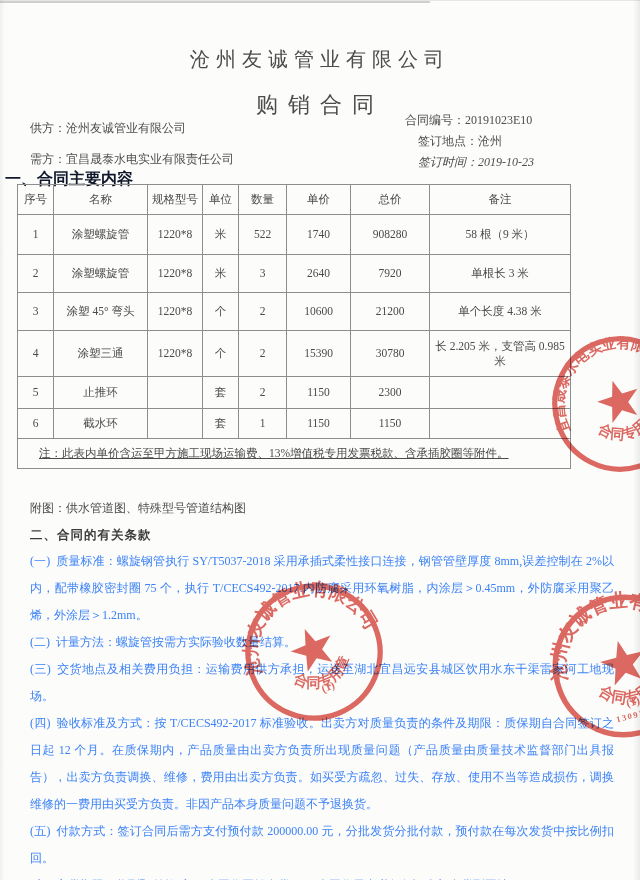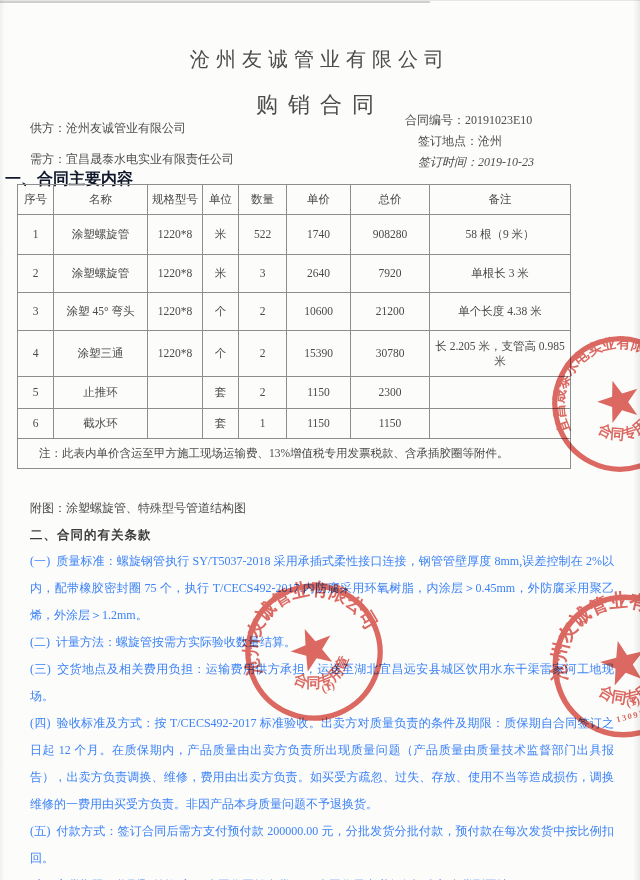--- a/index.html
+++ b/index.html
@@ -42,21 +42,21 @@
   }
   table.items td{
     border:1px solid #8d8d8d;
     font-size:11.5px;text-align:center;vertical-align:middle;
     padding:2px 3px;color:#4a4a4a;line-height:1.3;
     overflow:hidden;
   }
   tr.hdr{height:30px;} tr.r1{height:40px;} tr.r2{height:38px;} tr.r3{height:38px;}
   tr.r4{height:46px;} tr.r5{height:32px;} tr.r6{height:30px;} tr.rt{height:34px;}
   tr.rn{height:30px;}
-  tr.rn td{text-align:left;padding-left:21px;}
+  tr.rn td{text-align:left;padding-left:21px;text-decoration:underline;}
 
   .attachment{position:absolute;left:30px;top:500px;font-size:12px;}
   .sec2-heading{position:absolute;left:30px;top:527px;font-size:12.5px;font-weight:700;color:#3d3d3d;margin:0;letter-spacing:1px;}
   .clauses{position:absolute;left:30px;top:548px;width:584px;}
   .clauses p{margin:0;font-size:12px;line-height:27px;text-align:justify;color:#3b82f6;}
   .cno{margin-right:6px;}
 
   
   .stamp{position:absolute;mix-blend-mode:multiply;opacity:0.8;pointer-events:none;}
   .stamp-buyer{left:546px;top:330px;transform:rotate(-18deg);}
@@ -166,21 +166,21 @@
       <td>1150</td>
       <td>1150</td>
       <td></td>
     </tr>
     <tr class="rn">
       <td colspan="8">注：此表内单价含运至甲方施工现场运输费、13%增值税专用发票税款、含承插胶圈等附件。</td>
     </tr>
   </tbody>
     </table>
 
-  <div class="attachment">附图：涂塑螺旋管、特殊型号管道结构图</div>
+  <div class="attachment">附图：供水管道图、特殊型号管道结构图</div>
 
   <h3 class="sec2-heading">二、合同的有关条款</h3>
 
   <div class="clauses">
     <p><span class="cno">(一)</span><span>质量标准：螺旋钢管执行 SY/T5037-2018 采用承插式柔性接口连接，钢管管壁厚度 8mm,误差控制在 2%以内，配带橡胶密封圈 75 个，执行 T/CECS492-2017.内防腐采用环氧树脂，内涂层＞0.45mm，外防腐采用聚乙烯，外涂层＞1.2mm。</span></p>
     <p><span class="cno">(二)</span><span>计量方法：螺旋管按需方实际验收数量结算。</span></p>
     <p><span class="cno">(三)</span><span>交货地点及相关费用负担：运输费用供方承担，运送至湖北宜昌远安县城区饮用水东干渠雷家河工地现场。</span></p>
     <p><span class="cno">(四)</span><span>验收标准及方式：按 T/CECS492-2017 标准验收。出卖方对质量负责的条件及期限：质保期自合同签订之日起 12 个月。在质保期内，产品质量由出卖方负责所出现质量问题（产品质量由质量技术监督部门出具报告），出卖方负责调换、维修，费用由出卖方负责。如买受方疏忽、过失、存放、使用不当等造成损伤，调换维修的一费用由买受方负责。非因产品本身质量问题不予退换货。</span></p>
     <p><span class="cno">(五)</span><span>付款方式：签订合同后需方支付预付款 200000.00 元，分批发货分批付款，预付款在每次发货中按比例扣回。</span></p>
     <p><span class="cno">(六)</span><span>交货期限：收到预付款后 10 个工作开始发货，20 个工作日内必须保证全部发货到工地。</span></p>

